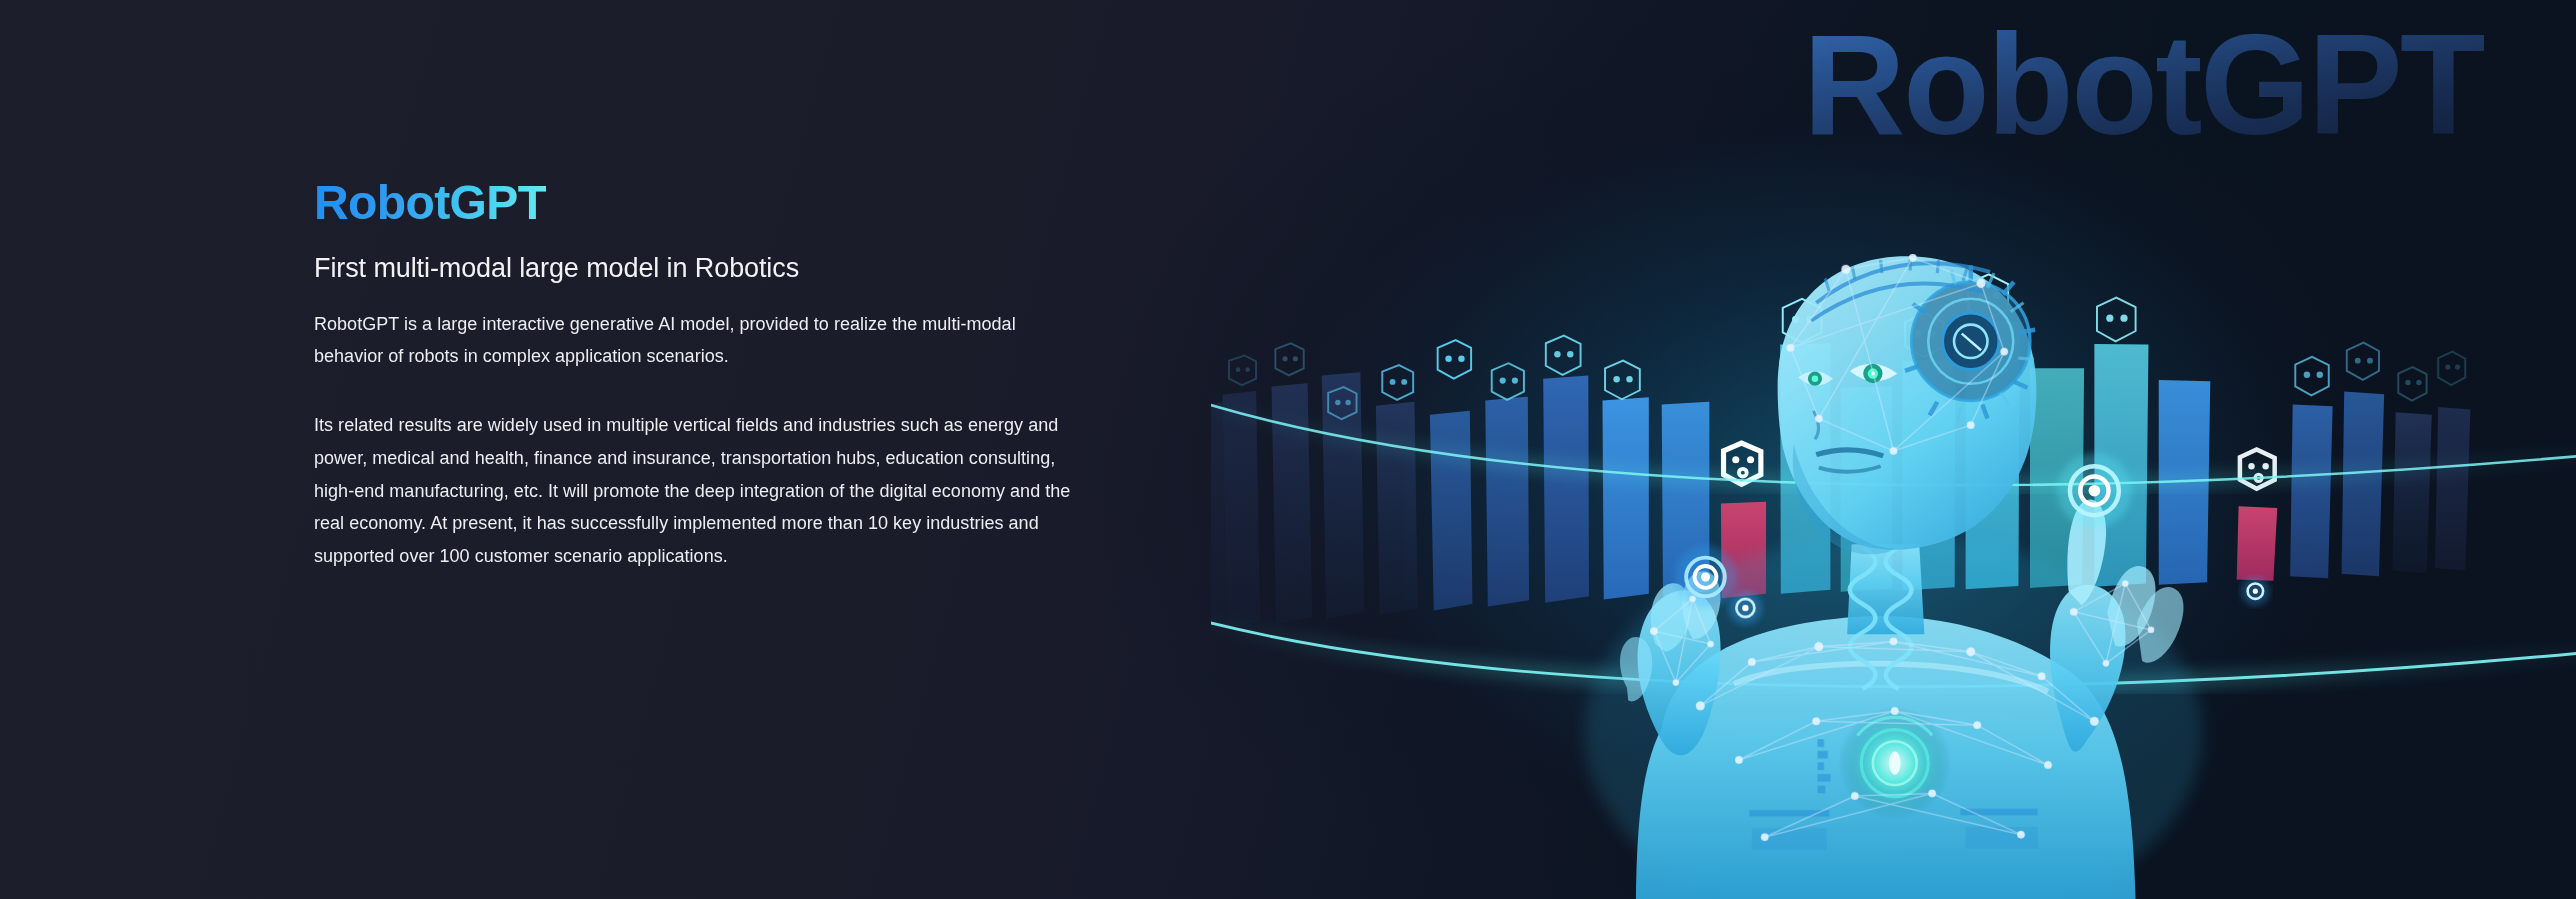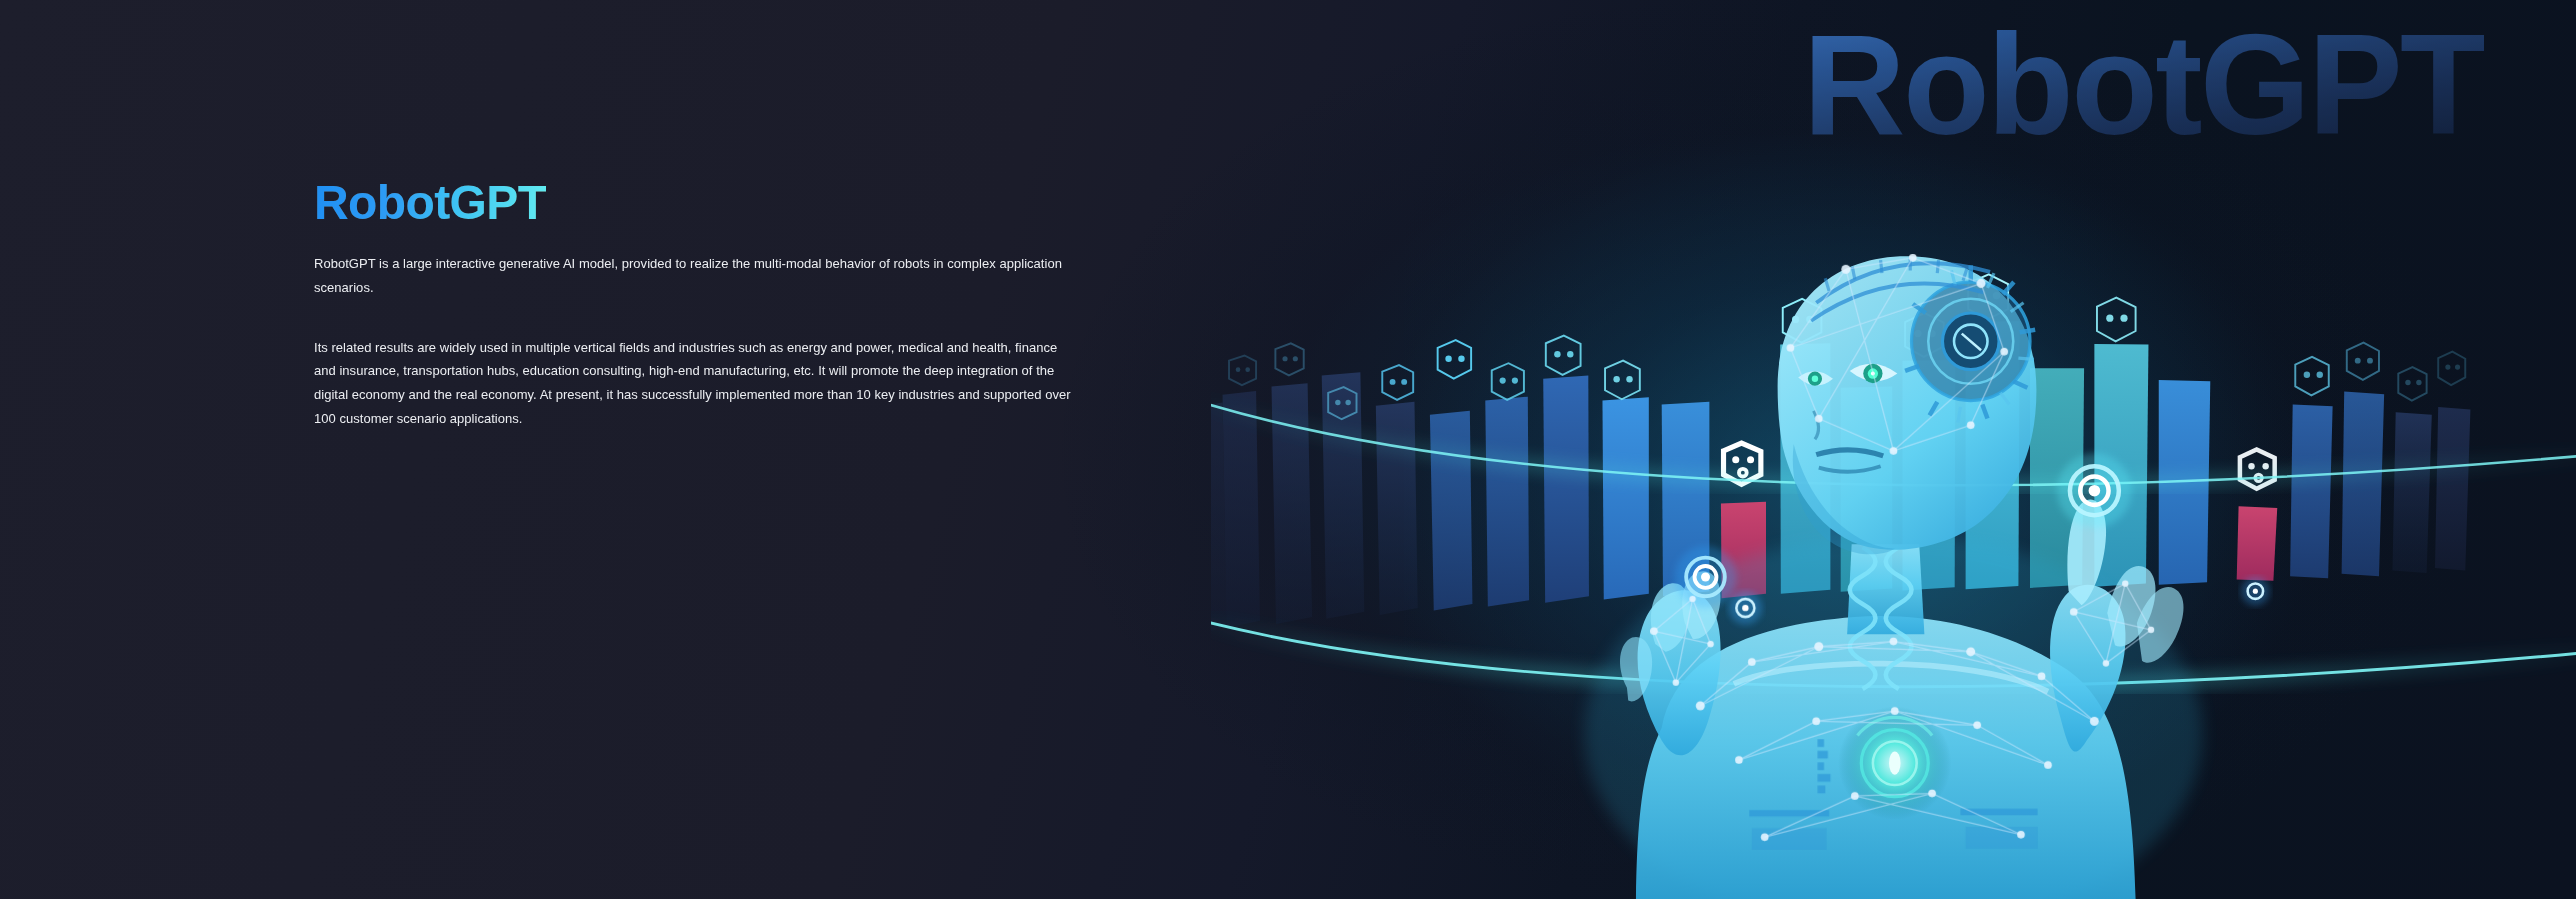--- a/index.html
+++ b/index.html
@@ -39,21 +39,21 @@
     margin-top:25px;
     font-size:27px;
     font-weight:400;
     color:#f2f2f5;
     letter-spacing:-0.1px;
     line-height:1.12;
     font-stretch:condensed;
   }
   .body-p {
     margin-top:24.5px;
-    font-size:13px;
+    font-size:18px;
     line-height:1.82;
     color:#eceef2;
     width:763px;
     letter-spacing:0.03px;
     font-weight:400;
   }
   .body-p + .body-p { margin-top:36px; }
 
   
   #art {
@@ -85,20 +85,21 @@
   }
   svg.scene { position:absolute; left:0; top:0; width:1365px; height:899px; }
 </style>
 </head>
 <body>
 
 <div id="stage">
 
   <div id="textpanel">
     <h1 id="brand-title">RobotGPT</h1>
+    <h2 id="subtitle">First multi-modal large model in Robotics</h2>
     <p class="body-p">RobotGPT is a large interactive generative AI model, provided to realize the multi-modal behavior of robots in complex application scenarios.</p>
     <p class="body-p">Its related results are widely used in multiple vertical fields and industries such as energy and power, medical and health, finance and insurance, transportation hubs, education consulting, high-end manufacturing, etc. It will promote the deep integration of the digital economy and the real economy. At present, it has successfully implemented more than 10 key industries and supported over 100 customer scenario applications.</p>
   </div>
 
   <div id="art">
     <div id="art-glow"></div>
     <div id="ghost-title">RobotGPT</div>
 
     <svg class="scene" viewBox="0 0 2120 1396">
       <defs>

